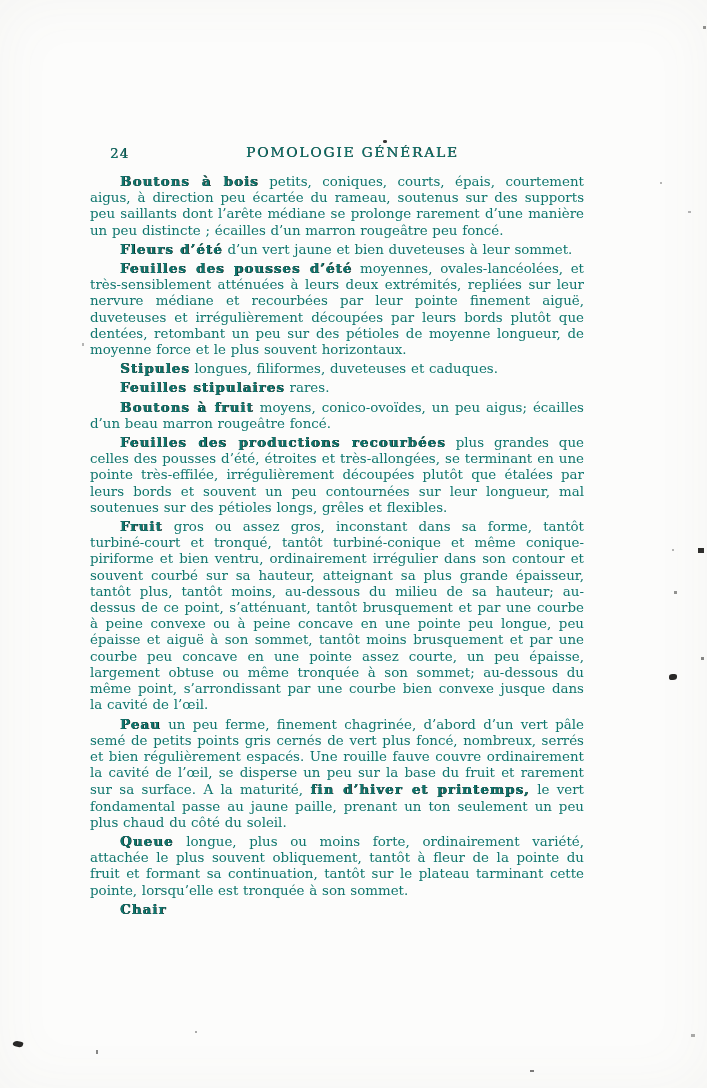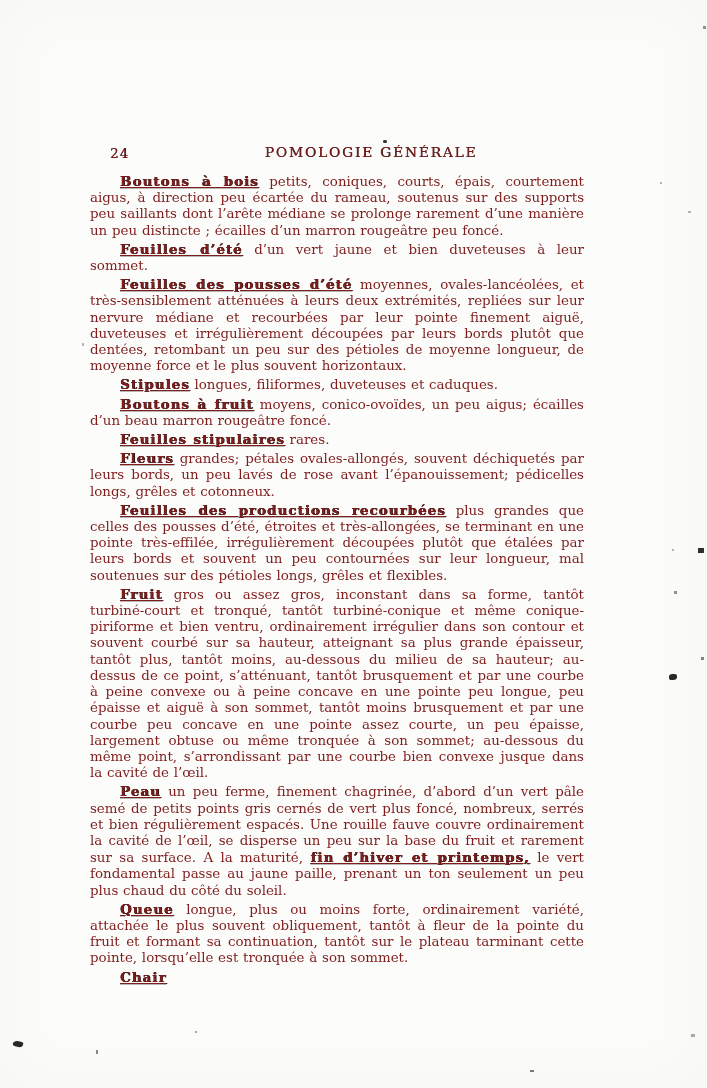--- a/index.html
+++ b/index.html
@@ -7,33 +7,33 @@
     width: 707px; height: 1088px;
     background: #ffffff;
     font-family: "DejaVu Serif", "Liberation Serif", serif;
     overflow: hidden;
   }
   .page {
     position: relative;
     width: 707px; height: 1088px;
     background: #fcfcfb;
     box-shadow: inset 0 0 60px rgba(120,115,105,0.05);
-    color: #7f1d1d;
+    color: #0f766e;
   }
   .pageno {
     position: absolute;
     left: 110px; top: 145px;
     font-size: 13.5px;
     letter-spacing: 1px;
     text-shadow: 0.3px 0 0 #211e1b;
   }
   .title {
     position: absolute;
     left: 246px; top: 144px; width: 250px;
-    text-align: center;
+    text-align: left;
     font-size: 13.8px;
     letter-spacing: 1.8px;
     white-space: nowrap;
     text-shadow: 0.35px 0 0 #211e1b;
   }
   .content {
     position: absolute;
     left: 90px; top: 171px; width: 494px;
     font-size: 13.4px;
     line-height: 16.2px;
@@ -42,50 +42,48 @@
   }
   .para {
     margin: 0 0 0 0;
     padding-top: 2px;
     text-indent: 30px;
   }
   .lead {
     font-weight: bold;
     letter-spacing: 0.08em;
     text-shadow: 0.55px 0 0 #1a1713, 0 0.3px 0 #1a1713;
-    text-decoration: underline;
   }
   .speck {
     position: absolute;
     background: #121110;
   }
 </style>
 </head>
 <body>
 
 <div class="page">
 
   <span class="pageno">24</span>
   <div class="title">POMOLOGIE GÉNÉRALE</div>
 
   <div class="content">
 
     <p class="para"><span class="lead">Boutons à bois</span><span> petits, coniques, courts, épais, courtement aigus, à direction peu écartée du rameau, soutenus sur des supports peu saillants dont l’arête médiane se prolonge rarement d’une manière un peu distincte ; écailles d’un marron rougeâtre peu foncé.</span></p>
 
-    <p class="para"><span class="lead">Feuilles d’été</span><span> d’un vert jaune et bien duveteuses à leur sommet.</span></p>
+    <p class="para"><span class="lead">Fleurs d’été</span><span> d’un vert jaune et bien duveteuses à leur sommet.</span></p>
 
     <p class="para"><span class="lead">Feuilles des pousses d’été</span><span> moyennes, ovales-lancéolées, et très-sensiblement atténuées à leurs deux extrémités, repliées sur leur nervure médiane et recourbées par leur pointe finement aiguë, duveteuses et irrégulièrement découpées par leurs bords plutôt que dentées, retombant un peu sur des pétioles de moyenne longueur, de moyenne force et le plus souvent horizontaux.</span></p>
 
     <p class="para"><span class="lead">Stipules</span><span> longues, filiformes, duveteuses et caduques.</span></p>
 
+    <p class="para"><span class="lead">Feuilles stipulaires</span><span> rares.</span></p>
+
     <p class="para"><span class="lead">Boutons à fruit</span><span> moyens, conico-ovoïdes, un peu aigus; écailles d’un beau marron rougeâtre foncé.</span></p>
 
-    <p class="para"><span class="lead">Feuilles stipulaires</span><span> rares.</span></p>
-
-    <p class="para"><span class="lead">Fleurs</span><span> grandes; pétales ovales-allongés, souvent déchiquetés par leurs bords, un peu lavés de rose avant l’épanouissement; pédicelles longs, grêles et cotonneux.</span></p>
 
     <p class="para"><span class="lead">Feuilles des productions recourbées</span><span> plus grandes que celles des pousses d’été, étroites et très-allongées, se terminant en une pointe très-effilée, irrégulièrement découpées plutôt que étalées par leurs bords et souvent un peu contournées sur leur longueur, mal soutenues sur des pétioles longs, grêles et flexibles.</span></p>
 
 
     <p class="para"><span class="lead">Fruit</span><span> gros ou assez gros, inconstant dans sa forme, tantôt turbiné-court et tronqué, tantôt turbiné-conique et même conique-piriforme et bien ventru, ordinairement irrégulier dans son contour et souvent courbé sur sa hauteur, atteignant sa plus grande épaisseur, tantôt plus, tantôt moins, au-dessous du milieu de sa hauteur; au-dessus de ce point, s’atténuant, tantôt brusquement et par une courbe à peine convexe ou à peine concave en une pointe peu longue, peu épaisse et aiguë à son sommet, tantôt moins brusquement et par une courbe peu concave en une pointe assez courte, un peu épaisse, largement obtuse ou même tronquée à son sommet; au-dessous du même point, s’arrondissant par une courbe bien convexe jusque dans la cavité de l’œil.</span></p>
 
     <p class="para"><span class="lead">Peau</span><span> un peu ferme, finement chagrinée, d’abord d’un vert pâle semé de petits points gris cernés de vert plus foncé, nombreux, serrés et bien régulièrement espacés. Une rouille fauve couvre ordinairement la cavité de l’œil, se disperse un peu sur la base du fruit et rarement sur sa surface. A la maturité, </span><span class="lead">fin d’hiver et printemps,</span><span> le vert fondamental passe au jaune paille, prenant un ton seulement un peu plus chaud du côté du soleil.</span></p>
 
 
     <p class="para"><span class="lead">Queue</span><span> longue, plus ou moins forte, ordinairement variété, attachée le plus souvent obliquement, tantôt à fleur de la pointe du fruit et formant sa continuation, tantôt sur le plateau tarminant cette pointe, lorsqu’elle est tronquée à son sommet.</span></p>

